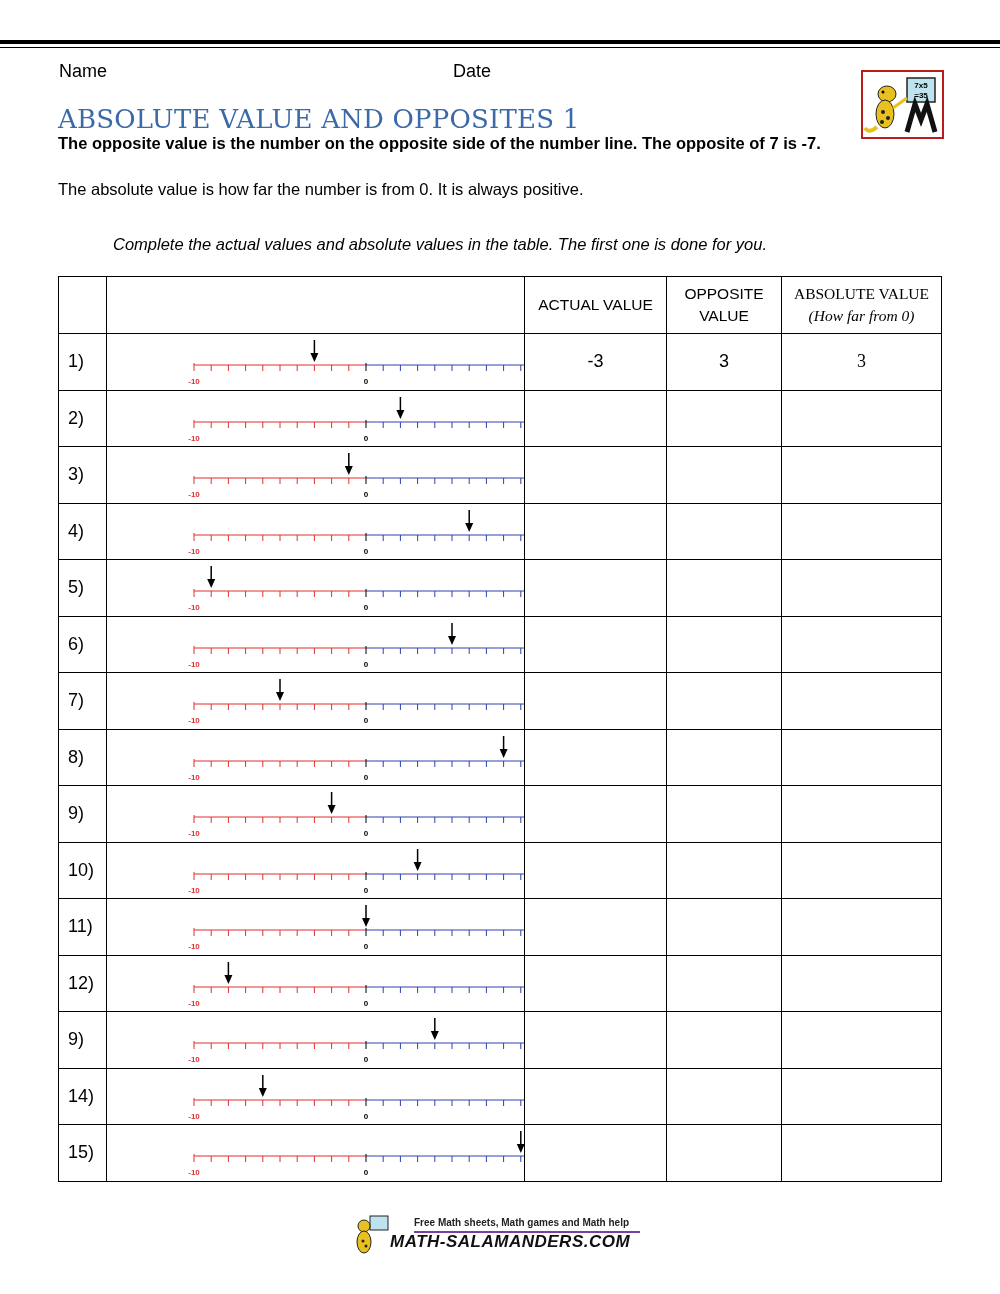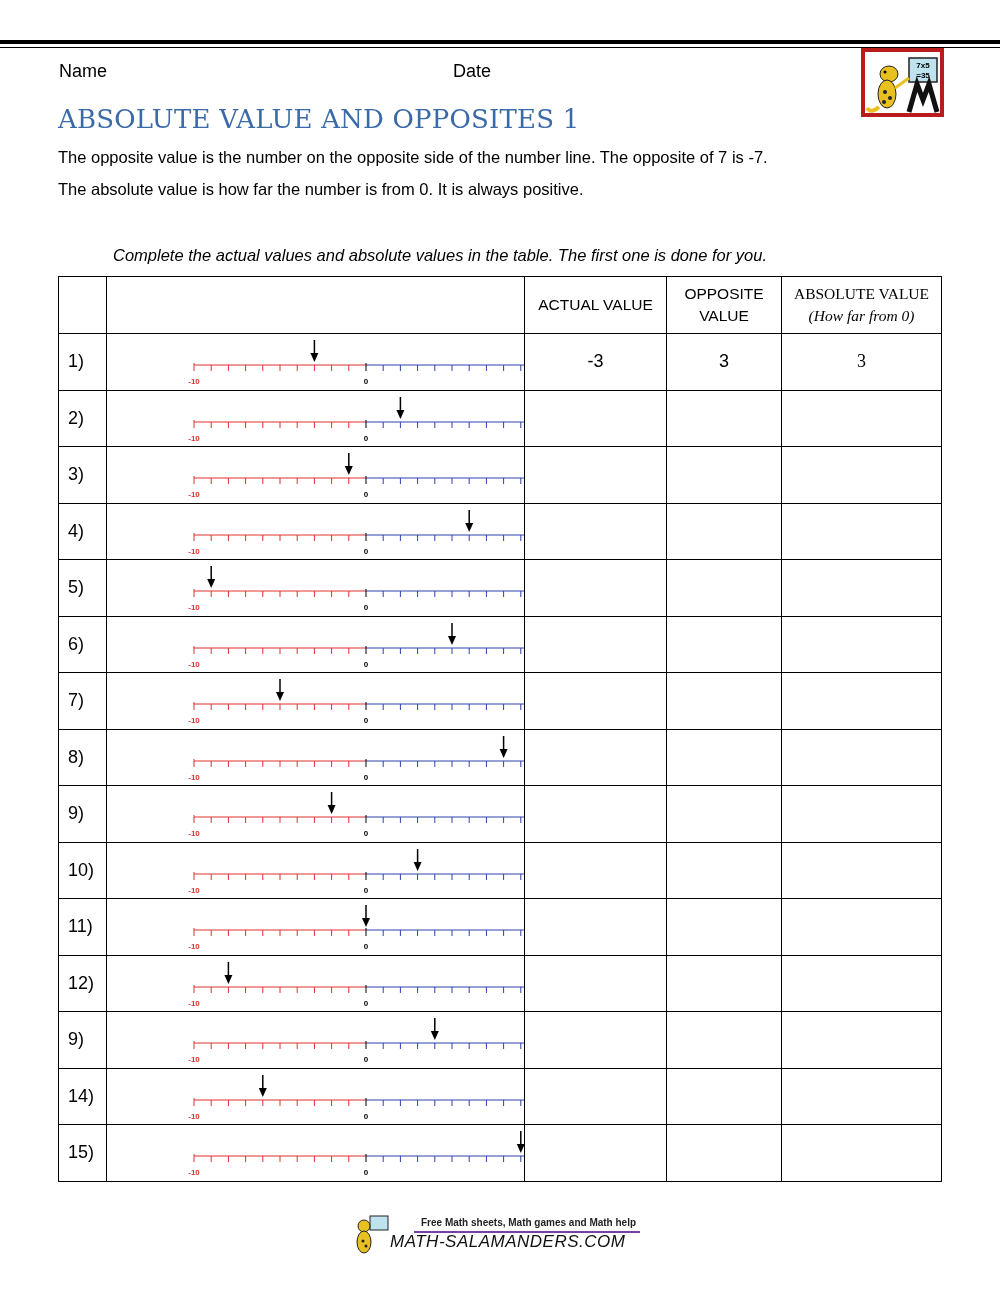--- a/index.html
+++ b/index.html
@@ -1,38 +1,38 @@
 <!DOCTYPE html>
 <html><head>
   <meta charset="utf-8">
   <style>
     html, body { margin: 0; padding: 0; background: #ffffff; }
     body { width: 1000px; height: 1294px; position: relative; overflow: hidden; font-family: "Liberation Sans", "DejaVu Sans", sans-serif; color: #000; }
     .top-rule-thick { position: absolute; left: 0; top: 40px; width: 1000px; height: 4px; background: #000; }
     .top-rule-thin { position: absolute; left: 0; top: 47px; width: 1000px; height: 1px; background: #000; }
     .label { position: absolute; font-size: 18px; }
-    .logo { position: absolute; left: 861px; top: 48px; width: 83px; height: 69px; border: 4px solid #b91c1c; box-sizing: border-box; background: #fff; }
+    .logo { position: absolute; left: 861px; top: 70px; width: 83px; height: 69px; border: 2px solid #b91c1c; box-sizing: border-box; background: #fff; }
     .title { position: absolute; left: 58px; top: 104px; font-family: "DejaVu Serif", "Liberation Serif", serif; font-size: 26px; color: #3b6aa8; letter-spacing: 0.2px; text-align: right; }
     .para { position: absolute; left: 58px; font-size: 16.5px; }
-    .instr { position: absolute; left: 0; width: 880px; text-align: center; top: 246px; font-size: 16.5px; font-style: italic; }
+    .instr { position: absolute; left: 0; width: 880px; text-align: center; top: 235px; font-size: 16.5px; font-style: italic; }
     table.ws { position: absolute; left: 58px; top: 276px; border-collapse: collapse; }
     table.ws td, table.ws th { border: 1px solid #000; padding: 0; font-weight: normal; }
     table.ws th { height: 56px; font-size: 15.5px; text-align: center; vertical-align: middle; line-height: 22px; }
     table.ws td { height: 55.5px; }
     .c-num { width: 48px; font-size: 18px; padding-left: 9px !important; box-sizing: border-box; vertical-align: middle; }
     .c-line { width: 417px; position: relative; }
     .c-actual { width: 141px; }
     .c-opp { width: 114px; }
     .c-abs { width: 159px; font-family: Liberation Serif, serif; }
     .ans { text-align: center; font-size: 18px; vertical-align: middle; }
     .nl { position: relative; width: 417px; height: 55px; }
     .nl svg { position: absolute; left: 0; top: 0; }
     .footer { position: absolute; left: 352px; top: 1212px; width: 300px; height: 50px; }
-    .footer-text { position: absolute; left: 69px; top: 5px; font-size: 10px; font-weight: bold; color: #222; }
-    .footer-site { position: absolute; left: 38px; top: 20px; font-size: 17px; font-weight: normal; font-style: italic; color: #111; letter-spacing: 0.5px; }
+    .footer-text { position: absolute; left: 62px; top: 5px; font-size: 10px; font-weight: bold; color: #222; }
+    .footer-site { position: absolute; left: 38px; top: 20px; font-size: 17px; font-weight: bold; font-style: italic; color: #111; letter-spacing: 0.5px; }
     .footer-bar { position: absolute; left: 62px; top: 19px; width: 226px; height: 2px; background: #7b3fa0; }
   </style>
 </head>
 <body>
 
 <div class="top-rule-thick"></div>
 <div class="top-rule-thin"></div>
 
 <div class="label" style="left:59px; top:61px;">Name</div>
 <div class="label" style="left:410px; top:61px;margin-left:43px;">Date</div>
@@ -49,21 +49,21 @@
     <circle cx="20" cy="20" r="1.5" fill="#000"></circle>
     <circle cx="20" cy="40" r="2" fill="#222"></circle>
       <circle cx="25" cy="46" r="2" fill="#222"></circle>
       <circle cx="19" cy="50" r="2" fill="#222"></circle>
     <line x1="30" y1="36" x2="44" y2="26" stroke="#e8c020" stroke-width="3"></line>
   </svg>
 </div>
 
 <div class="title">ABSOLUTE VALUE AND OPPOSITES 1</div>
 
-<div class="para" style="top:148px;">The opposite value is the number on the opposite side of the number line. The opposite of 7 is -7.</div>
+<div class="para" style="top:134px;font-weight:bold;">The opposite value is the number on the opposite side of the number line. The opposite of 7 is -7.</div>
 <div class="para" style="top:180px;">The absolute value is how far the number is from 0. It is always positive.</div>
 <div class="instr">Complete the actual values and absolute values in the table. The first one is done for you.</div>
 
 <table class="ws">
   <thead>
     <tr>
       <th class="c-num"></th>
       <th class="c-line"></th>
       <th class="c-actual">ACTUAL VALUE</th>
       <th class="c-opp">

